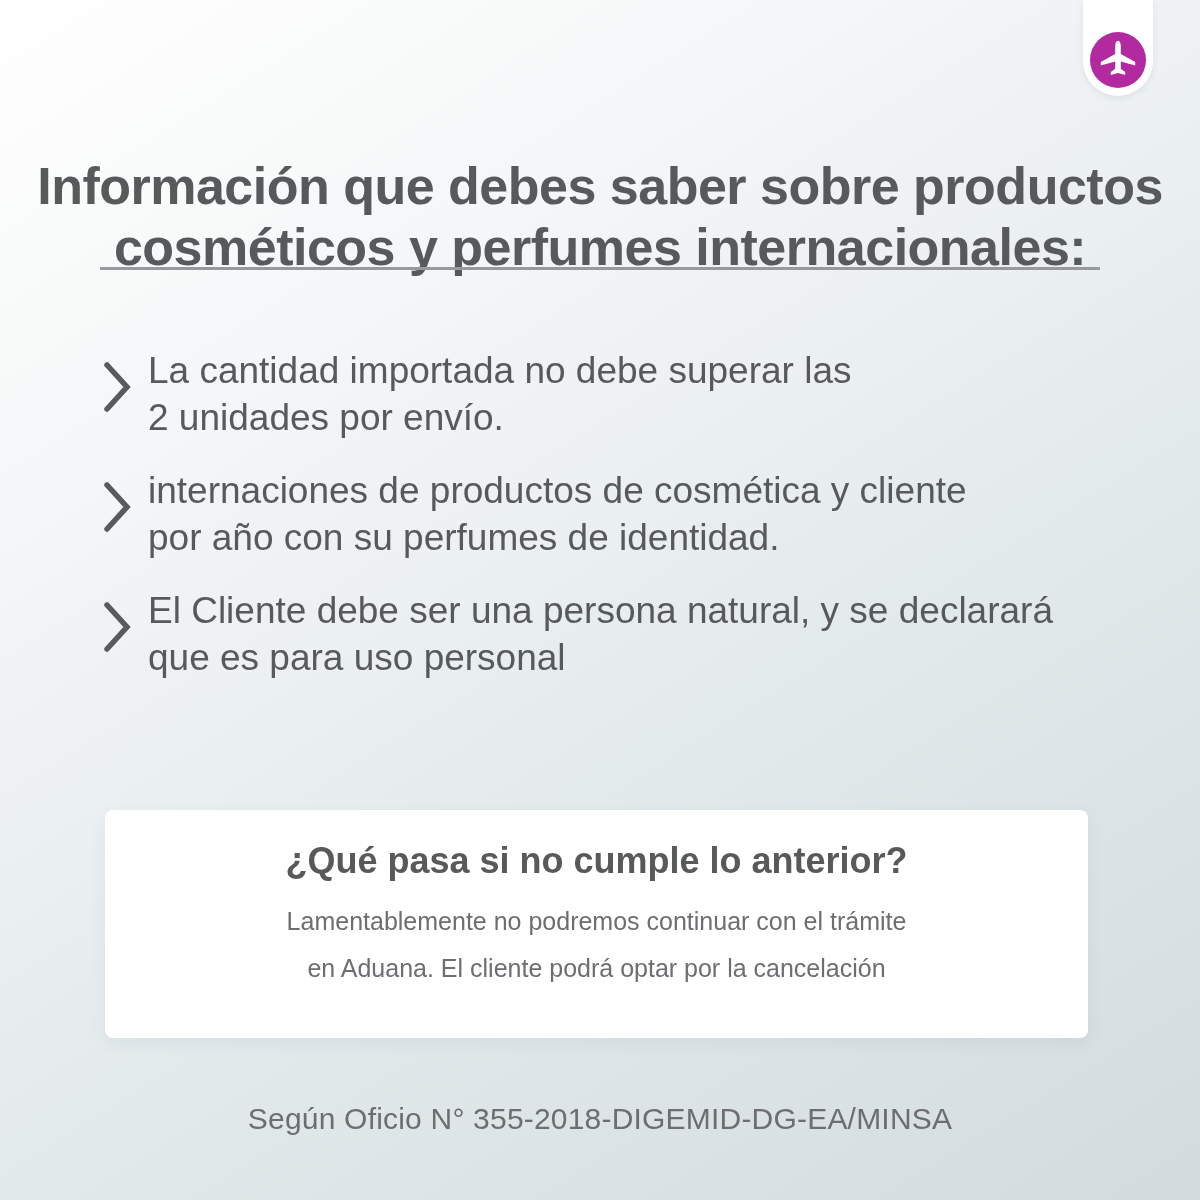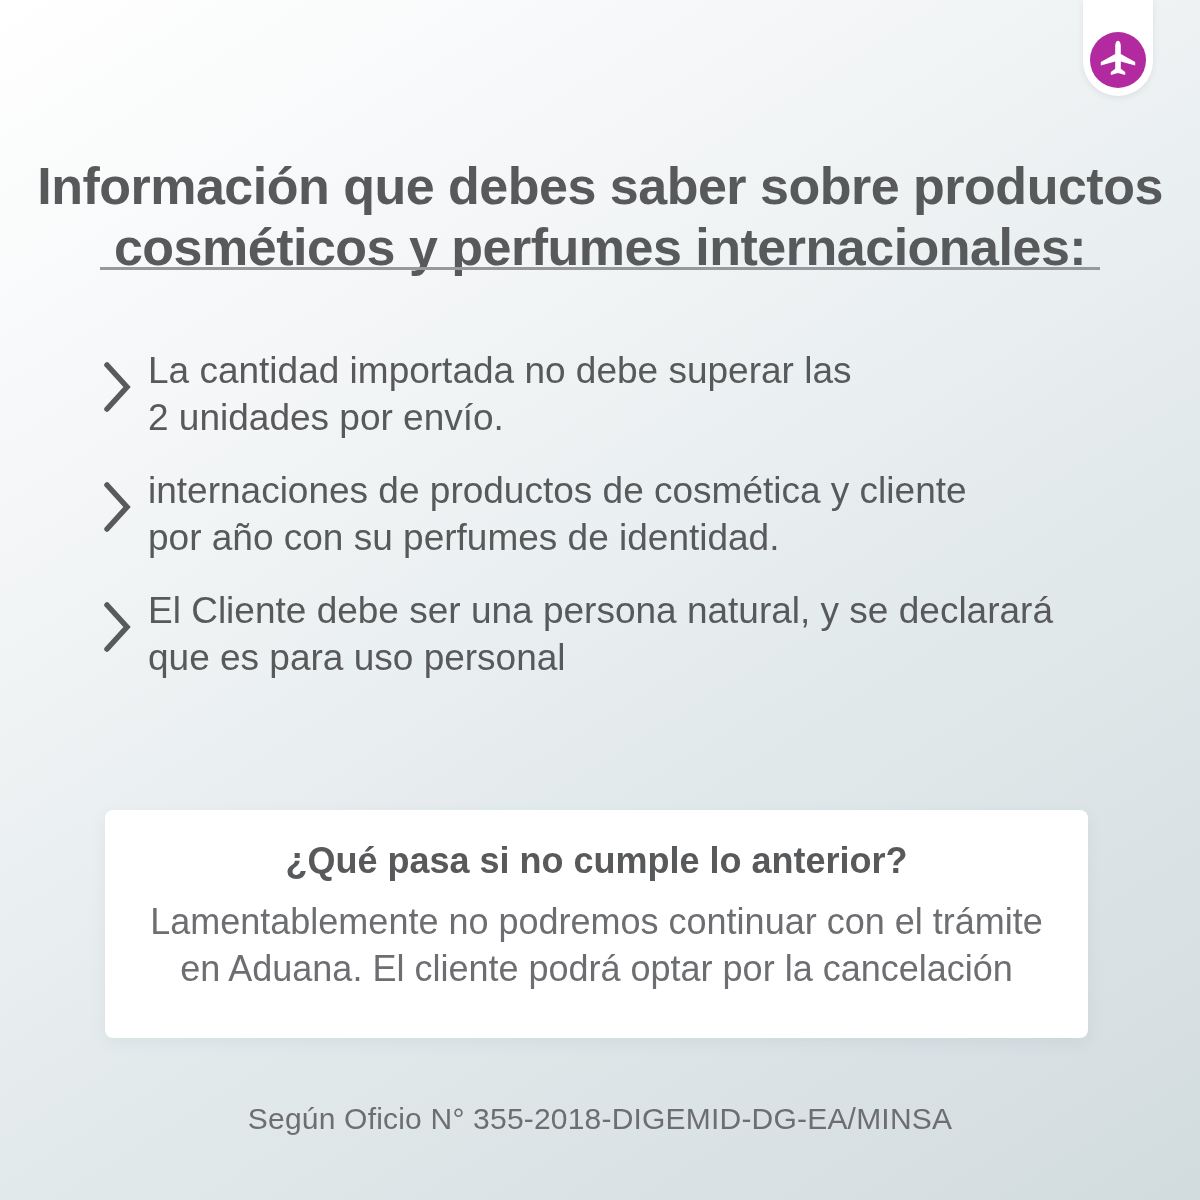--- a/index.html
+++ b/index.html
@@ -49,21 +49,21 @@
     position: absolute; top: 810px; left: 105px; width: 983px; height: 228px;
     background: #ffffff; border-radius: 8px;
     box-shadow: 0 5px 16px rgba(80,100,110,0.08);
   }
   .card-title {
     margin-top: 30px; text-align: center;
     font-size: 36px; font-weight: bold; color: #58595b;
   }
   .card-body {
     margin-top: 16px; text-align: center;
-    font-size: 36px; line-height: 47px; color: #6d6e71;
+    font-size: 25px; line-height: 47px; color: #6d6e71;
   }
 
   
   .footer {
     position: absolute; top: 1102px; left: 0; width: 1200px;
     text-align: center; font-size: 30px; color: #6d6e71; letter-spacing: 0.2px;
   }
 </style>
 </head>
 <body>

